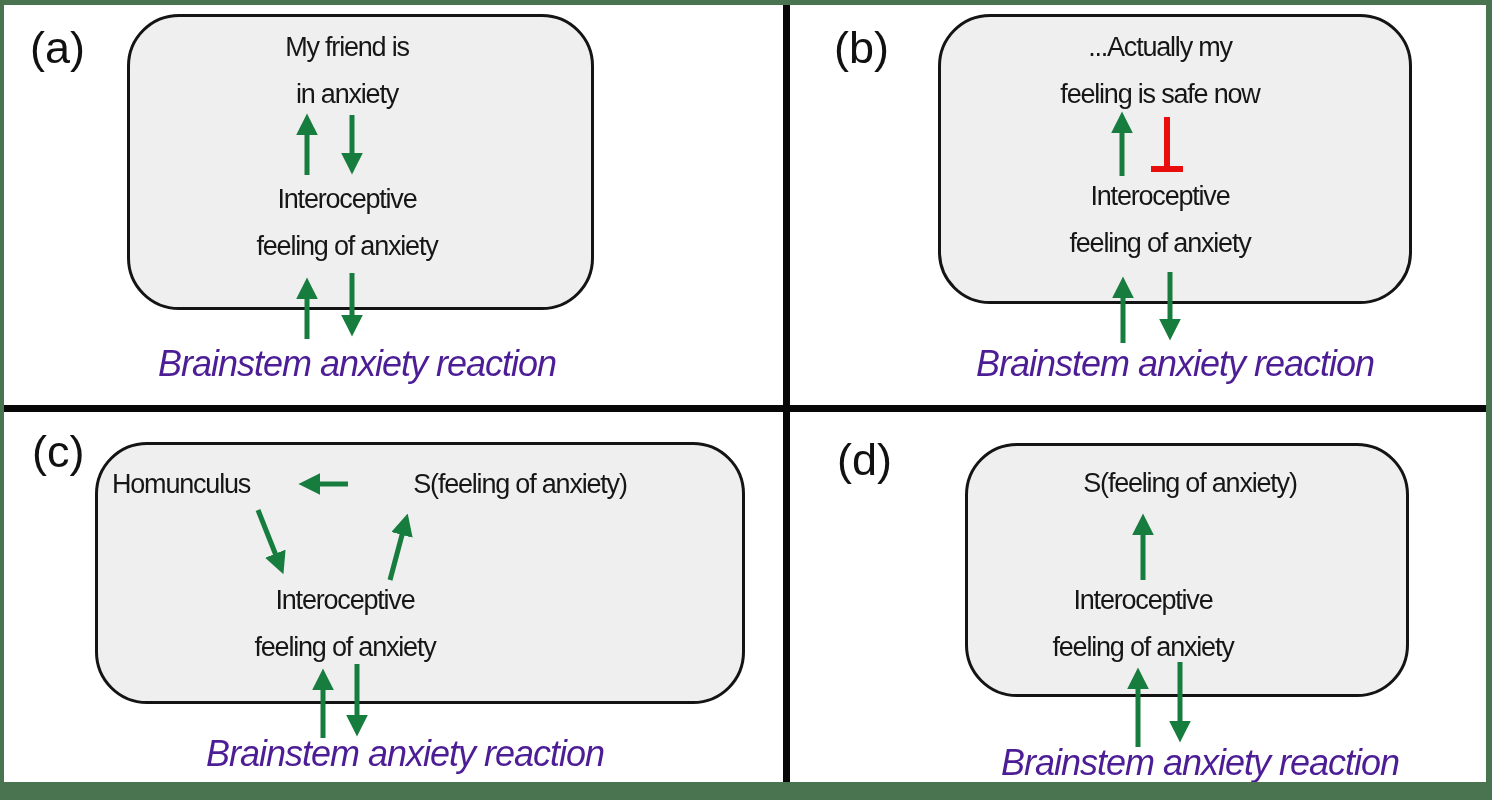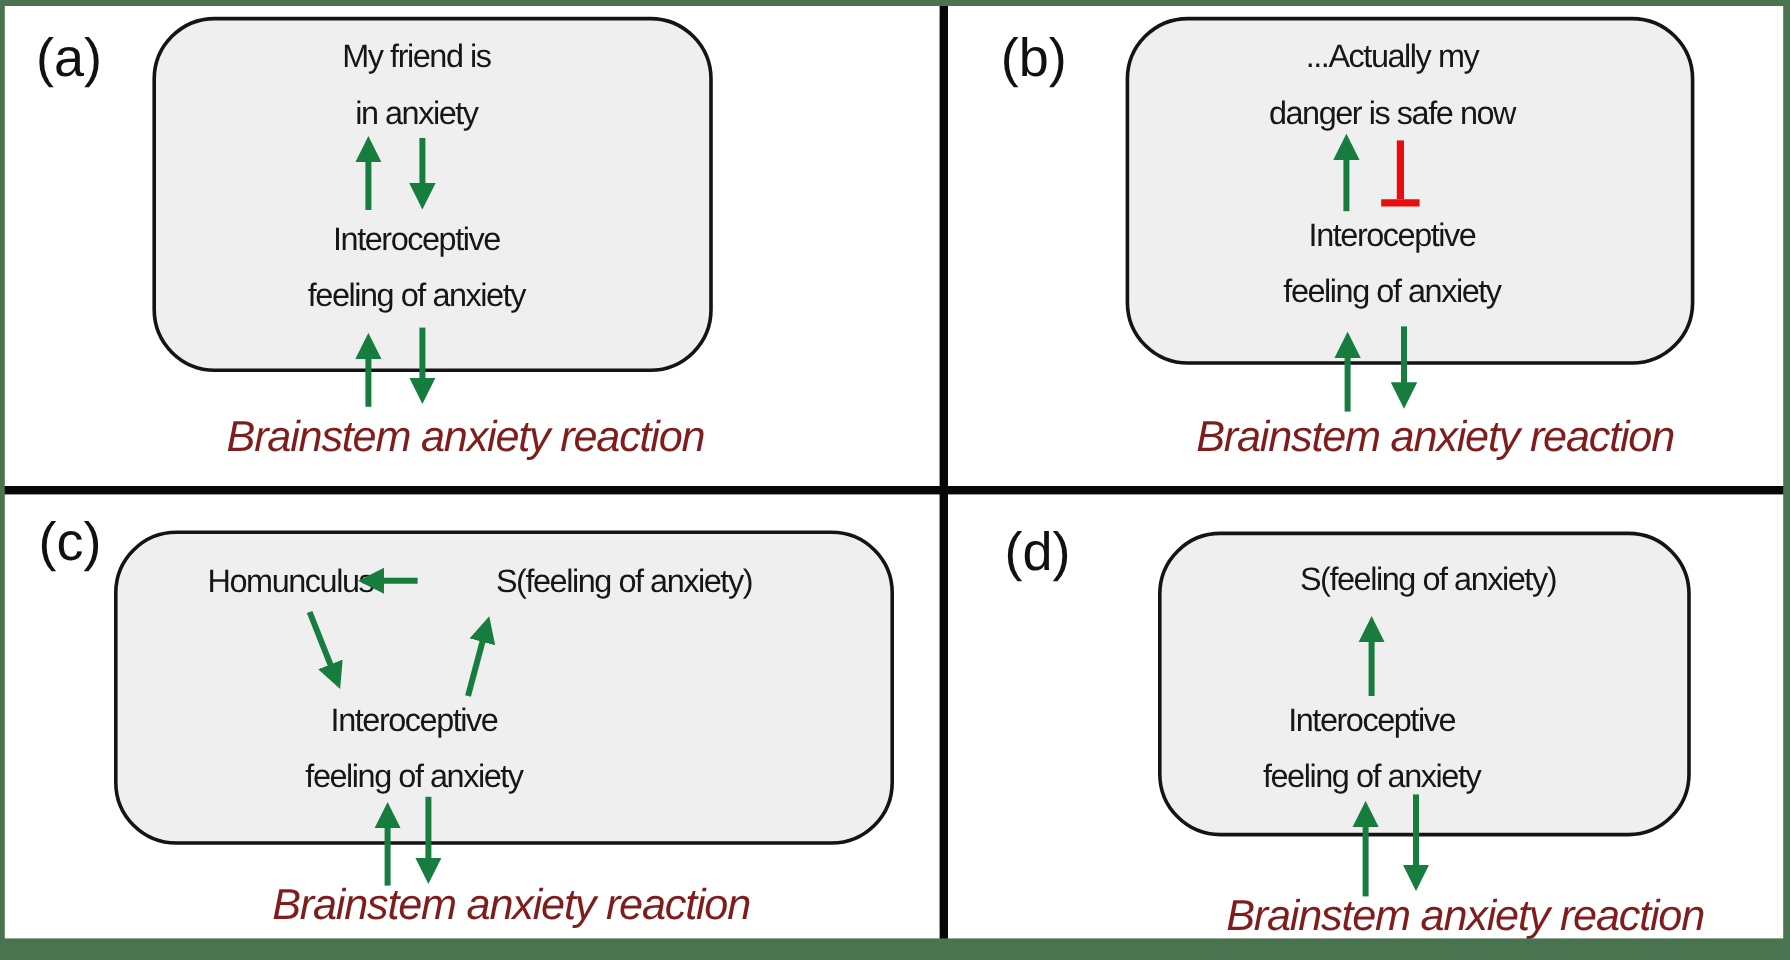--- a/index.html
+++ b/index.html
@@ -23,24 +23,24 @@
 
   .panel-label { position:absolute; font-size:45px; line-height:48px; color:#111; }
   .box {
     position:absolute; background:#efefef; border:3px solid #141414; border-radius:52px;
     box-sizing:border-box;
   }
   .tblock {
     position:absolute; text-align:center; font-size:27px; line-height:47px;
     letter-spacing:-1.2px; color:#161616; white-space:nowrap;
   }
-  .tblock.left-align { text-align:center; }
+  .tblock.left-align { text-align:left; }
   .caption {
-    position:absolute; text-align:right; font-style:italic; font-size:36px;
-    line-height:40px; letter-spacing:-1px; color:#7f1d1d; white-space:nowrap;
+    position:absolute; text-align:center; font-style:italic; font-size:36px;
+    line-height:40px; letter-spacing:-1px; color:#4c1d95; white-space:nowrap;
   }
   svg.arrows { position:absolute; left:0; top:0; z-index:3; pointer-events:none; }
   .garrow { stroke:#177d3e; stroke-width:5; fill:none; }
   .rline  { stroke:#ea0d0d; stroke-width:6; fill:none; }
 </style>
 </head>
 <body>
 
 <div class="root">
 
@@ -75,21 +75,21 @@
       <path class="garrow" marker-end="url(#ah)" d="M307,339 L307,284"></path>
       <path class="garrow" marker-end="url(#ah)" d="M352,273 L352,330"></path>
     </svg>
   </div>
 
   <div class="panel panel-b">
     <span class="panel-label" style="left:44px; top:24px;">(b)</span>
     <div class="box" style="left:148px; top:14px; width:474px; height:290px;"></div>
     <div class="tblock" style="left:160px; top:24px; width:420px;">
       <div>...Actually my</div>
-      <div>danger is safe now</div>
+      <div>feeling is safe now</div>
     </div>
     <div class="tblock" style="left:160px; top:173px; width:420px;">
       <div>Interoceptive</div>
       <div>feeling of anxiety</div>
     </div>
     <div class="caption" style="left:165px; top:344px; width:440px;">Brainstem anxiety reaction</div>
     <svg class="arrows" width="698" height="405">
       <path class="garrow" marker-end="url(#ah)" d="M332,176 L332,118"></path>
       <path class="rline" d="M377,117 L377,166"></path>
       <path class="rline" d="M361,169 L393,169"></path>

